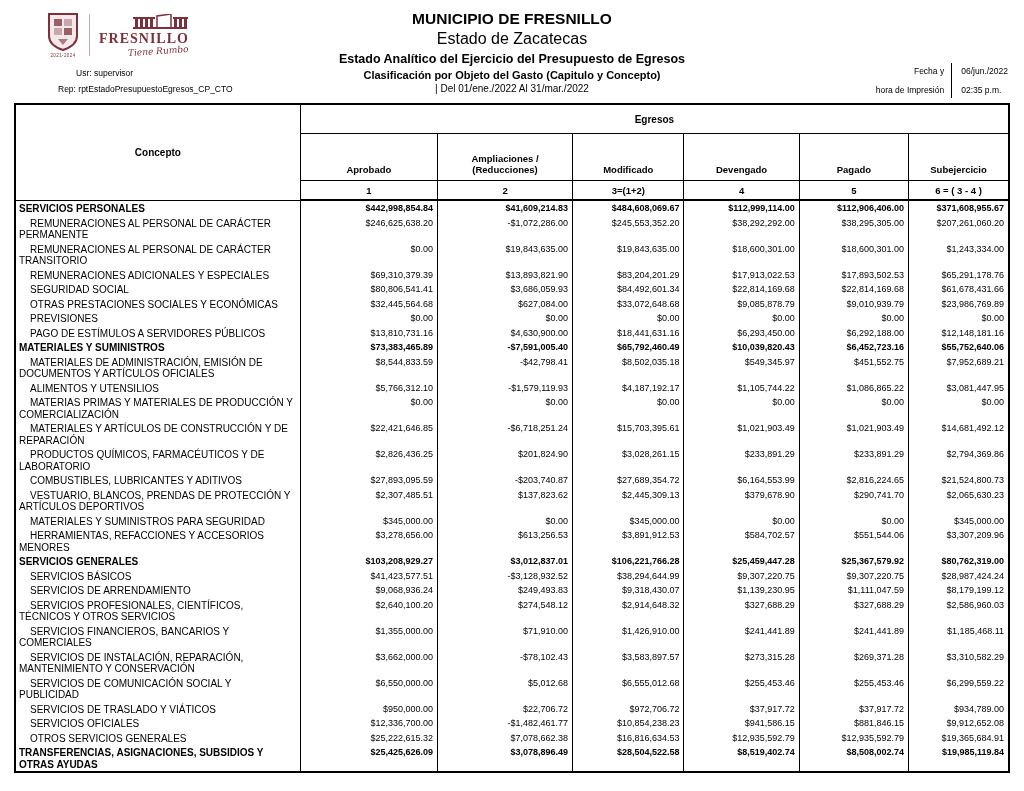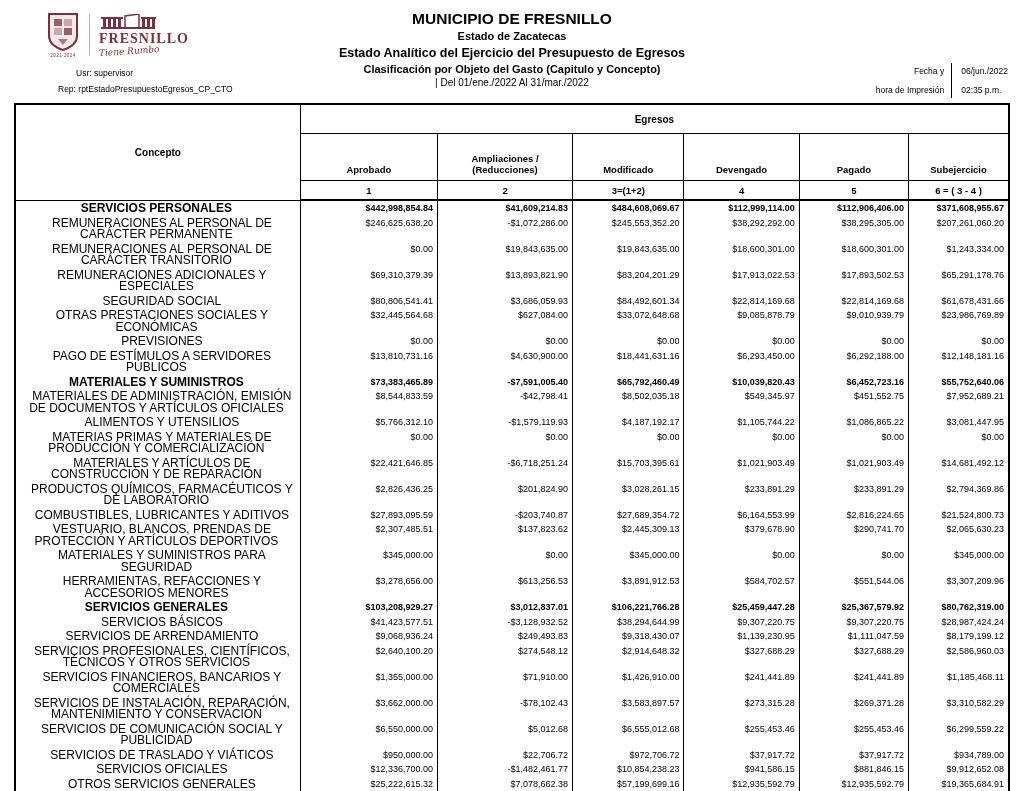--- a/index.html
+++ b/index.html
@@ -7,35 +7,35 @@
     position:relative; width:1024px; height:791px; background:#ffffff;
     font-family:"Liberation Sans", sans-serif; color:#000; overflow:hidden;
     margin:0 auto;
   }
 
   
   .logos { position:absolute; left:46px; top:12px; display:flex; align-items:center; gap:9px; }
   .crest-wrap { display:flex; flex-direction:column; align-items:center; }
   .crest-caption { font-size:4.5px; color:#7d2f3b; letter-spacing:0.4px; margin-top:1px; }
   .logo-divider { width:1px; height:42px; background:#caa7ac; }
-  .fres-logo { display:flex; flex-direction:column; align-items:flex-start; line-height:1; }
+  .fres-logo { display:flex; flex-direction:column; align-items:flex-end; line-height:1; }
   .fres-name {
     font-family:"Liberation Serif", serif; font-weight:bold; color:#7d2f3b;
     font-size:14px; letter-spacing:1px; margin-top:2px;
   }
   .fres-slogan {
     font-family:"DejaVu Serif", serif; font-style:italic; color:#7d2f3b;
     font-size:9px; margin-top:1px; transform:rotate(-4deg);
   }
   .usr-line { position:absolute; left:76px; top:68px; font-size:8.5px; }
   .rep-line { position:absolute; left:58px; top:84px; font-size:8.5px; }
 
   .header-center { position:absolute; left:0; right:0; top:10px; text-align:center; }
   .t1 { font-size:15.5px; font-weight:bold; }
-  .t2 { font-size:11px; font-weight:bold; margin-top:2px; }
+  .t2 { font-size:16px; font-weight:normal; margin-top:2px; }
   .t3 { font-size:12.5px; font-weight:bold; margin-top:4px; }
   .t4 { font-size:11px;   font-weight:bold; margin-top:3px; }
   .t5 { font-size:10px;  margin-top:2px; }
 
   .print-meta { position:absolute; right:16px; top:63px; display:flex; font-size:8.5px; }
   .pm-labels { display:flex; flex-direction:column; align-items:flex-end; gap:9px; padding:3px 7px 3px 0; }
   .pm-values { display:flex; flex-direction:column; align-items:flex-start; gap:9px; padding:3px 0 3px 9px; border-left:1px solid #000; }
 
   
   table.report {
@@ -49,21 +49,21 @@
   tr.colnames th { font-size:9.5px; height:40px; vertical-align:bottom; padding-bottom:5px; line-height:11px; }
   tr.colnums  th { font-size:9.5px; height:16px; vertical-align:middle; }
   thead tr.colnums th { border-bottom:2px solid #000; }
 
   tbody td {
     border-left:1px solid #000; border-right:1px solid #000;
     border-top:none; border-bottom:none;
     vertical-align:top;
   }
   td.concept {
-    font-size:12px; line-height:11.5px; padding:2px 6px 1px 3px; text-align:center;
+    font-size:10px; line-height:11.5px; padding:2px 6px 1px 3px; text-align:left;
   }
   td.concept.sub { text-indent:11px; }
   td.num {
     font-size:9px; line-height:11.5px; padding:2px 4px 1px 2px; text-align:right;
     font-family:"Liberation Sans", sans-serif;
   }
   tr.section-row td { font-weight:bold; }
 </style>
 </head>
 <body>
@@ -397,21 +397,21 @@
           <td class="num">-$1,482,461.77</td>
           <td class="num">$10,854,238.23</td>
           <td class="num">$941,586.15</td>
           <td class="num">$881,846.15</td>
           <td class="num">$9,912,652.08</td>
         </tr>
         <tr>
           <td class="concept sub">OTROS SERVICIOS GENERALES</td>
           <td class="num">$25,222,615.32</td>
           <td class="num">$7,078,662.38</td>
-          <td class="num">$57,199,699.16</td>
+          <td class="num">$16,816,634.53</td>
           <td class="num">$12,935,592.79</td>
           <td class="num">$12,935,592.79</td>
           <td class="num">$19,365,684.91</td>
         </tr>
         <tr class="section-row">
           <td class="concept">TRANSFERENCIAS, ASIGNACIONES, SUBSIDIOS Y OTRAS AYUDAS</td>
           <td class="num">$25,425,626.09</td>
           <td class="num">$3,078,896.49</td>
           <td class="num">$28,504,522.58</td>
           <td class="num">$8,519,402.74</td>

